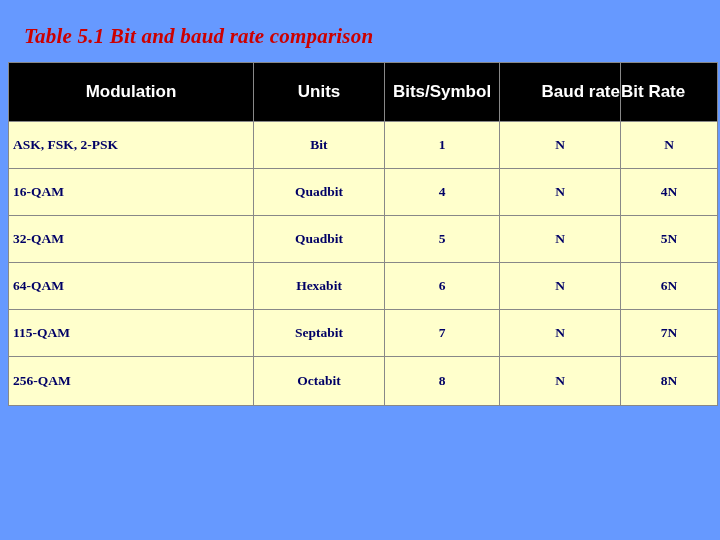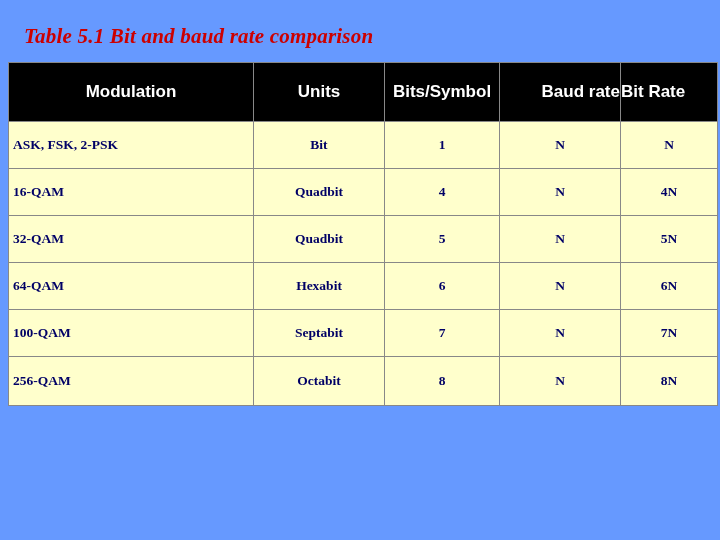--- a/index.html
+++ b/index.html
@@ -126,21 +126,21 @@
           <td class="cell-center">5N</td>
         </tr>
         <tr>
           <td class="cell-mod">64-QAM</td>
           <td class="cell-center">Hexabit</td>
           <td class="cell-center">6</td>
           <td class="cell-center">N</td>
           <td class="cell-center">6N</td>
         </tr>
         <tr>
-          <td class="cell-mod">100-QAM</td>
+          <td class="cell-mod">115-QAM</td>
           <td class="cell-center">Septabit</td>
           <td class="cell-center">7</td>
           <td class="cell-center">N</td>
           <td class="cell-center">7N</td>
         </tr>
         <tr>
           <td class="cell-mod">256-QAM</td>
           <td class="cell-center">Octabit</td>
           <td class="cell-center">8</td>
           <td class="cell-center">N</td>

